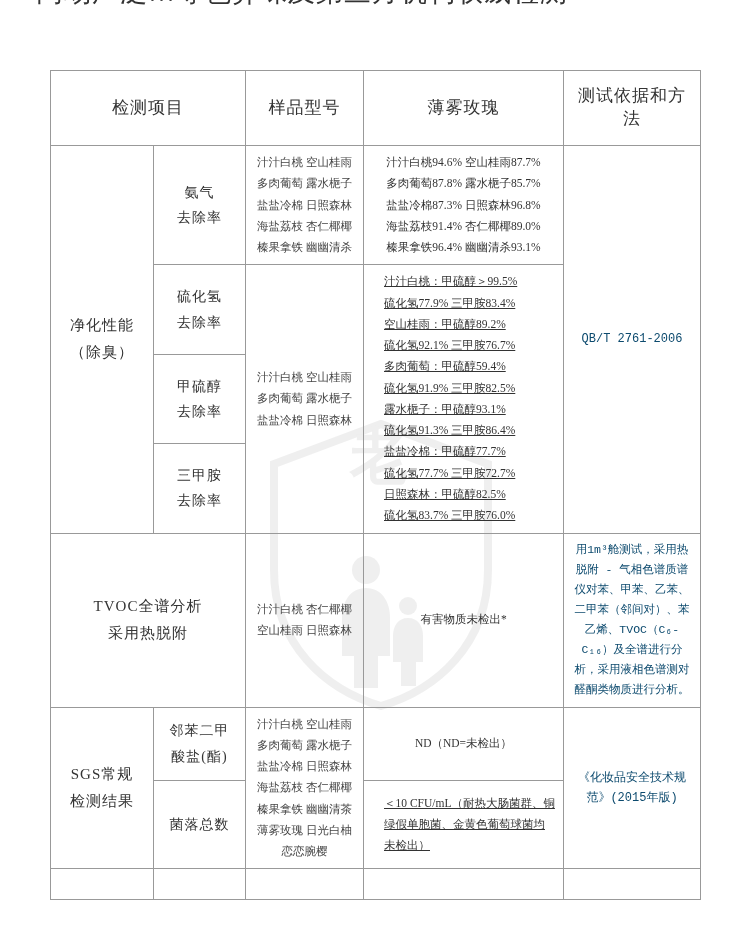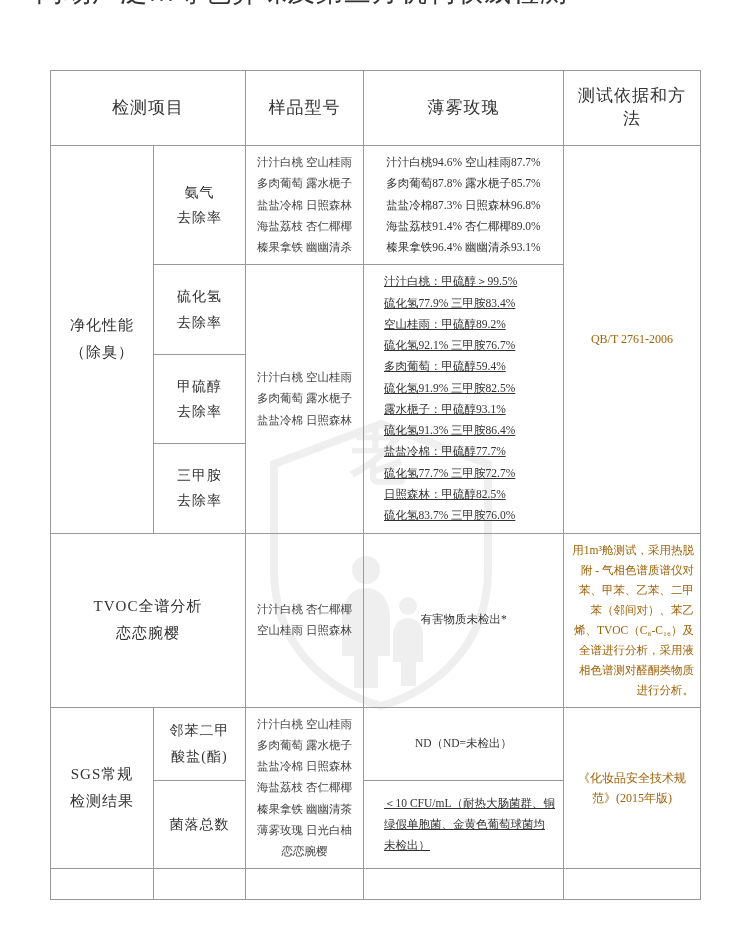--- a/index.html
+++ b/index.html
@@ -120,24 +120,25 @@
     white-space: pre-line;
   }
   .result-cell.left {
     text-align: left;
     padding-left: 20px;
     text-decoration: underline;
   }
   .method-cell {
     font-size: 12px;
     line-height: 1.7;
-    color: #a16207;
+    color: #0c4a6e;
+    font-family: Liberation Mono, monospace;
   }
   .method-cell.just {
-    text-align: right;
+    text-align: center;
     font-size: 11.5px;
     line-height: 1.75;
     padding: 6px 6px;
   }
   .nowrap-line { white-space: pre-line; }
 </style>
 </head>
 <body>
 
 <div class="page">
@@ -215,21 +216,21 @@
         <td class="sub-cell nowrap-line">甲硫醇
 去除率</td>
       </tr>
       <tr>
         <td class="sub-cell nowrap-line">三甲胺
 去除率</td>
       </tr>
 
       <tr>
         <td class="cat-cell nowrap-line" colspan="2">TVOC全谱分析
-恋恋腕樱</td>
+采用热脱附</td>
         <td class="models-cell">汁汁白桃  杏仁椰椰
 空山桂雨  日照森林</td>
         <td class="result-cell">有害物质未检出*</td>
         <td class="method-cell just">用1m³舱测试，采用热脱附 - 气相色谱质谱仪对苯、甲苯、乙苯、二甲苯（邻间对）、苯乙烯、TVOC（C₆-C₁₆）及全谱进行分析，采用液相色谱测对醛酮类物质进行分析。</td>
       </tr>
 
       <tr>
         <td class="cat-cell nowrap-line" rowspan="2">SGS常规
 检测结果</td>
         <td class="sub-cell nowrap-line">邻苯二甲

